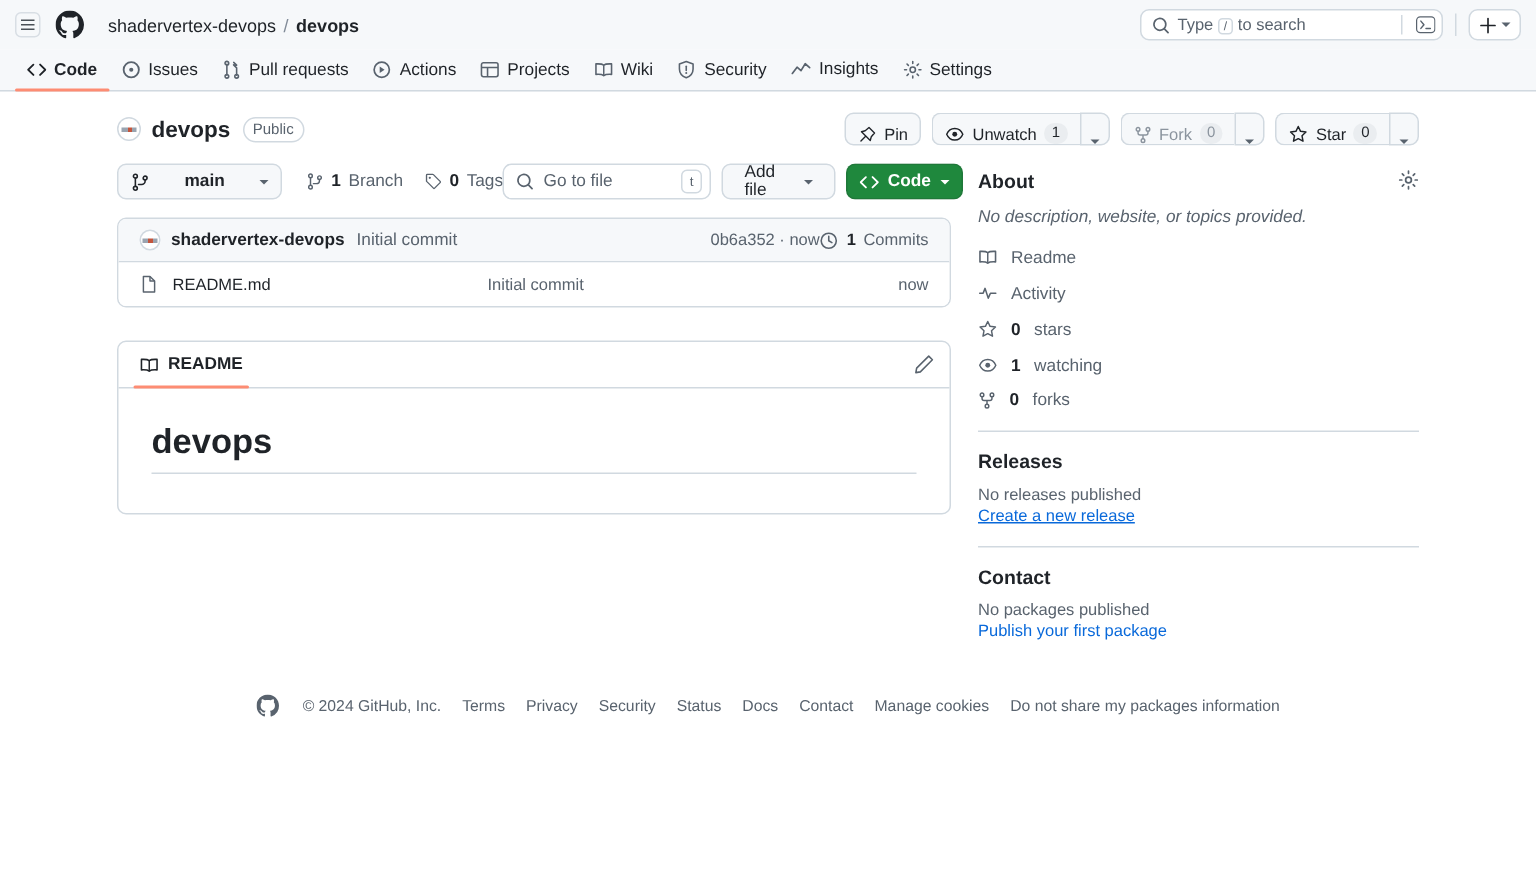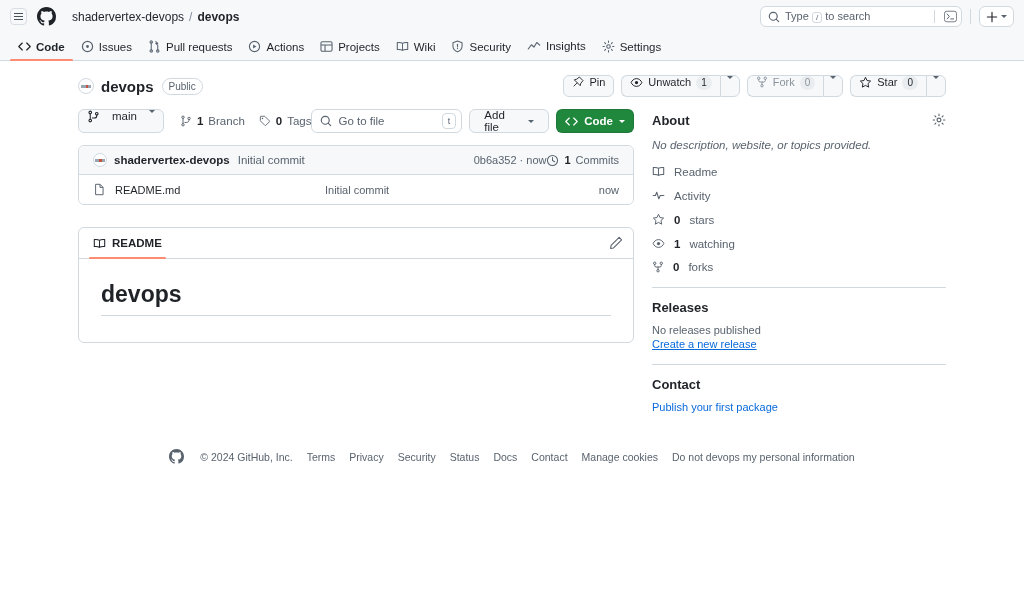--- a/index.html
+++ b/index.html
@@ -105,21 +105,21 @@
   }
   .repo-name { font-size: 15px; font-weight: bold; color: #1f2328; cursor: pointer; }
   .badge-public {
     margin-left: 8px; font-size: 10px; color: #59636e;
     border: 1px solid #d1d9e0; border-radius: 10px; padding: 1px 6px;
     line-height: 13px;
   }
   .title-actions { margin-left: auto; display: flex; align-items: center; gap: 7px; }
   .btn {
     height: 22px; border: 1px solid #d1d9e0; border-radius: 6px;
-    background: #f6f8fa; display: flex; align-items: flex-start;
+    background: #f6f8fa; display: flex; align-items: flex-end;
     gap: 5px; padding: 0 8px; font-size: 11px; color: #1f2328;
     cursor: pointer; white-space: nowrap;
   }
   .btn.split-left { border-top-right-radius: 0; border-bottom-right-radius: 0; border-right: none; }
   .btn.split-right { border-top-left-radius: 0; border-bottom-left-radius: 0; padding: 0 6px; }
   .btn-group { display: flex; }
   .counter {
     background: #eaedf0; border-radius: 10px; font-size: 10px;
     padding: 0 5px; line-height: 14px; color: #1f2328;
   }
@@ -129,22 +129,22 @@
   .content { display: flex; gap: 18px; align-items: flex-start; }
   .main-col { width: 556px; flex: 0 0 556px; }
   .side-col { flex: 1 1 auto; padding-top: 4px; }
 
   .file-toolbar {
     display: flex; align-items: center;
     margin-bottom: 12px; gap: 0;
   }
   .branch-btn {
     height: 24px; border: 1px solid #d1d9e0; border-radius: 6px;
-    background: #f6f8fa; display: flex; align-items: flex-start; gap: 12px;
-    padding: 0 8px; font-size: 11.5px; font-weight: normal; cursor: pointer;
+    background: #f6f8fa; display: flex; align-items: center; gap: 23px;
+    padding: 0 8px; font-size: 11.5px; font-weight: bold; cursor: pointer;
   }
   .meta-links { display: flex; align-items: center; gap: 14px; margin-left: 16px; }
   .meta-link { display: flex; align-items: center; gap: 5px;
                font-size: 11.5px; color: #59636e; cursor: pointer; }
   .meta-link b { color: #1f2328; }
   .toolbar-right { margin-left: auto; display: flex; align-items: center; gap: 7px; }
   .gotofile {
     width: 152px; height: 24px; border: 1px solid #d1d9e0; border-radius: 6px;
     background: #ffffff; display: flex; align-items: center; gap: 6px;
     padding: 0 5px 0 8px; cursor: pointer;
@@ -594,32 +594,33 @@
         <span>forks</span>
       </div>
 
       <div class="side-rule"></div>
       <div class="side-section-title">Releases</div>
       <div class="side-note">No releases published</div>
       <div class="side-a underline">Create a new release</div>
 
       <div class="side-rule"></div>
       <div class="side-section-title">Contact</div>
+      <div class="side-note">No packages published</div>
       <div class="side-a">Publish your first package</div>
     </div>
   </div>
 
   <div class="footer">
     <svg class="gh-foot-mark" width="15" height="15" viewBox="0 0 16 16">
       <path fill="#59636e" d="M8 0C3.58 0 0 3.58 0 8c0 3.54 2.29 6.53 5.47 7.59.4.07.55-.17.55-.38 0-.19-.01-.82-.01-1.49-2.01.37-2.53-.49-2.69-.94-.09-.23-.48-.94-.82-1.13-.28-.15-.68-.52-.01-.53.63-.01 1.08.58 1.23.82.72 1.21 1.87.87 2.33.66.07-.52.28-.87.51-1.07-1.78-.2-3.64-.89-3.64-3.95 0-.87.31-1.59.82-2.15-.08-.2-.36-1.02.08-2.12 0 0 .67-.21 2.2.82.64-.18 1.32-.27 2-.27s1.36.09 2 .27c1.53-1.04 2.2-.82 2.2-.82.44 1.1.16 1.92.08 2.12.51.56.82 1.27.82 2.15 0 3.07-1.87 3.75-3.65 3.95.29.25.54.73.54 1.48 0 1.07-.01 1.93-.01 2.2 0 .21.15.46.55.38A8.01 8.01 0 0 0 16 8c0-4.42-3.58-8-8-8Z"></path>
     </svg>
     <span class="copy">© 2024 GitHub, Inc.</span>
     <a>Terms</a>
     <a>Privacy</a>
     <a>Security</a>
     <a>Status</a>
     <a>Docs</a>
     <a>Contact</a>
     <a>Manage cookies</a>
-    <a>Do not devops my personal information</a>
+    <a>Do not share my packages information</a>
   </div>
 
 </div>
 
 </body></html>

